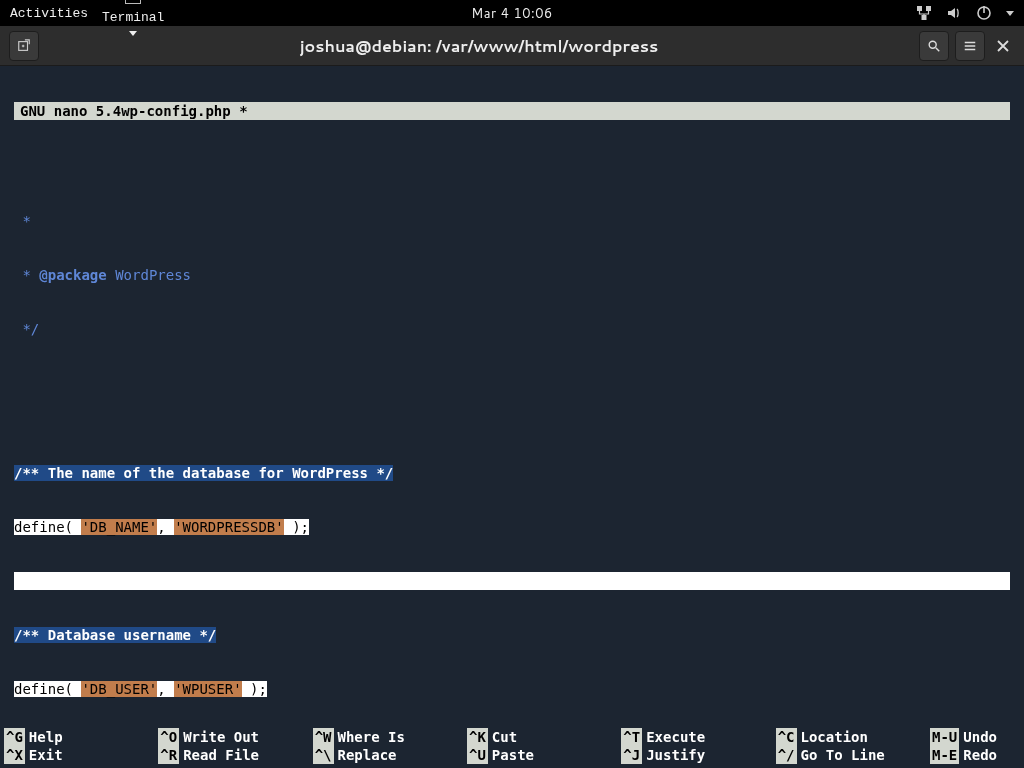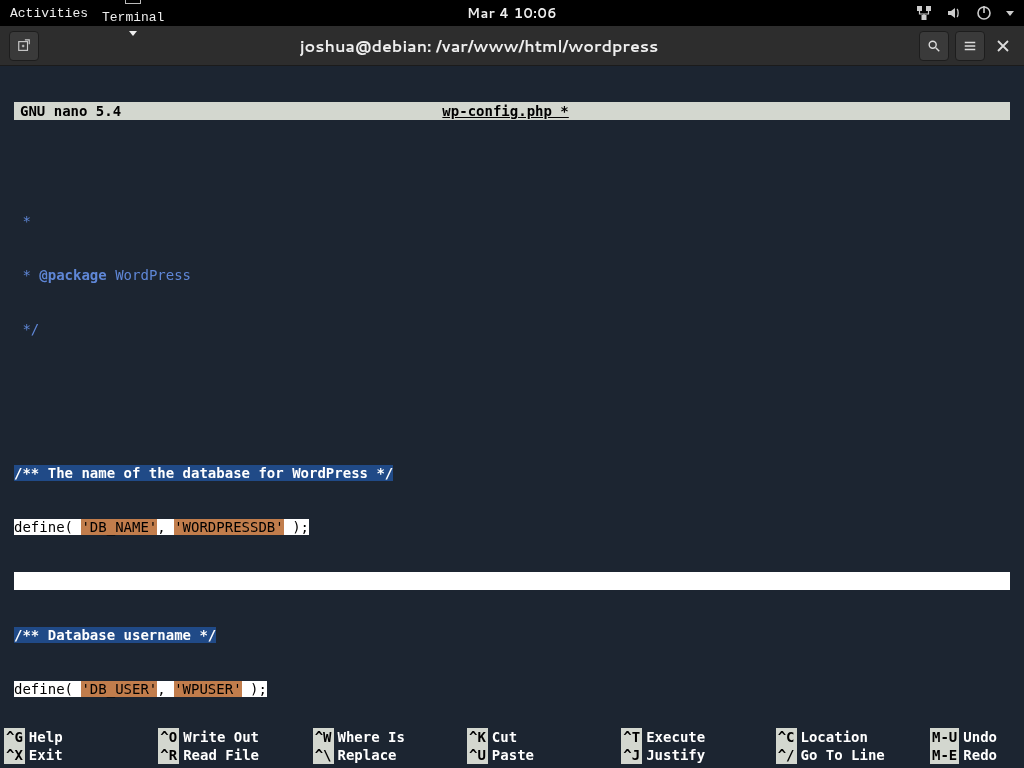--- a/index.html
+++ b/index.html
@@ -19,21 +19,21 @@
     background: #000;
     display: flex;
     align-items: center;
     padding: 0 10px;
     font-family: Cantarell, "DejaVu Sans", sans-serif;
     font-size: 13px;
     color: #eee;
     justify-content: space-between;
   }
   .topbar .left, .topbar .right { display: flex; align-items: center; gap: 14px; font-family: Liberation Mono, monospace; }
-  .topbar .center { position: absolute; left: 50%; transform: translateX(-50%); font-weight: bold; letter-spacing: .5px; }
+  .topbar .center { position: absolute; left: 50%; transform: translateX(-50%); font-weight: normal; letter-spacing: .5px; }
   .appmenu { display: flex; align-items: center; gap: 6px; flex-direction: column; }
   .appmenu .termicon {
     width: 16px; height: 14px; border: 1px solid #bbb; position: relative;
   }
   .appmenu .termicon::before {
     content: ">"; position: absolute; left: 2px; top: -2px; font-size: 10px; color:#bbb;
   }
   .appmenu .caret {
     width: 0; height: 0; border-left: 4px solid transparent;
     border-right: 4px solid transparent; border-top: 5px solid #eee;
@@ -77,21 +77,21 @@
     line-height: 18px;
     white-space: pre;
     position: relative;
   }
   .nano-top {
     background:#d3d7cf; color:#000;
     height:18px; line-height:18px;
     display:flex;
     font-weight:bold;
   }
-  .nano-top .mid { flex:1; text-align:center;text-decoration:underline; }
+  .nano-top .mid { flex:1; text-align:left; }
   .nano-top .pad { width:120px; }
 
   .code { padding-top:2px; }
   .code .ln { height:18px; }
 
   .cmt { color:#5f87d7; }
   .blue-bg { background:#204a87; color:#fff; }
   .sel { background:#fff; color:#000; }      
   .str-bg { background:#c17d4c; color:#000; }
 

